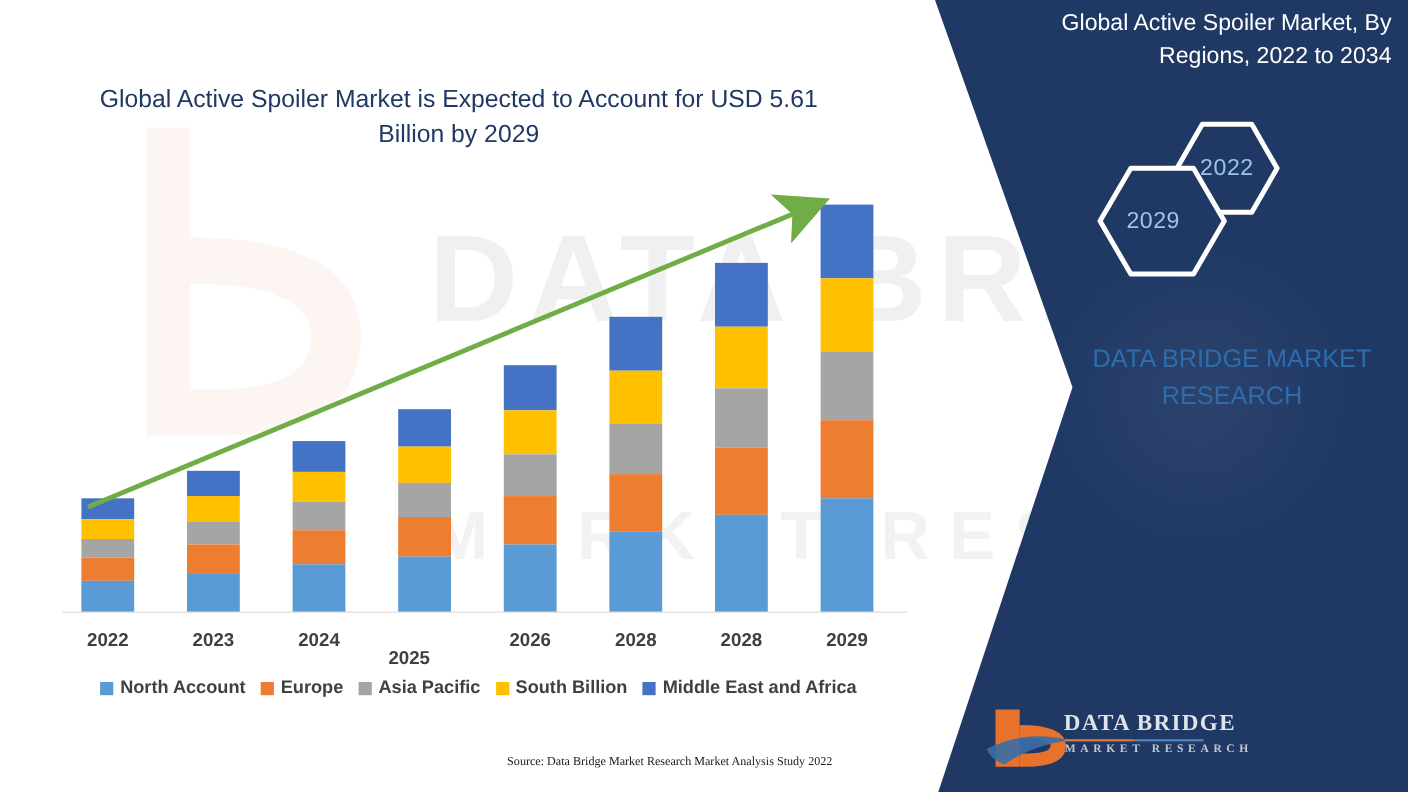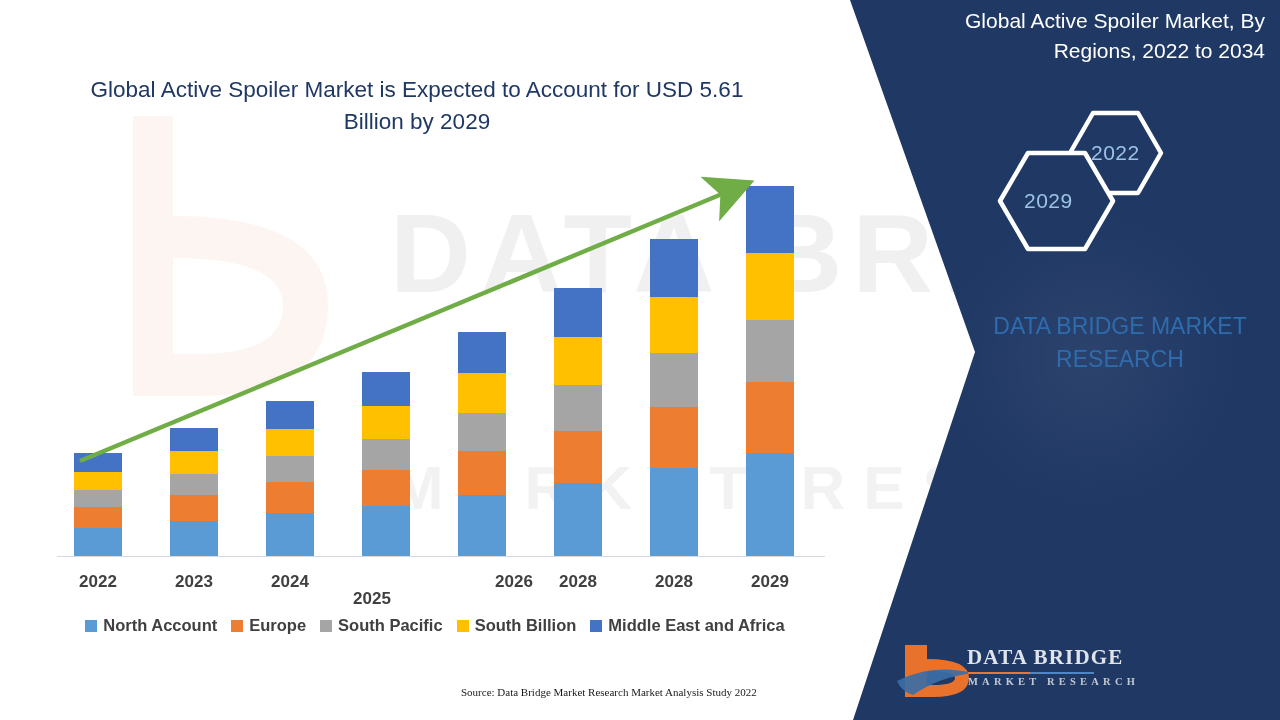--- a/index.html
+++ b/index.html
@@ -183,21 +183,21 @@
           <div class="seg" style="height: 62.625px; background: rgb(165, 165, 165);"></div>
           <div class="seg" style="height: 66.132px; background: rgb(255, 192, 0);"></div>
           <div class="seg" style="height: 67.635px; background: rgb(68, 114, 196);"></div>
         </div>
       </div>
     <div id="xlabels">
         <div class="xlab" style="left: 74px;">2022</div>
         <div class="xlab" style="left: 170px;">2023</div>
         <div class="xlab" style="left: 266px;">2024</div>
         <div class="xlab" style="left: 348px; margin-top: 17px;">2025</div>
-        <div class="xlab" style="left: 458px; margin-left: 32px;">2026</div>
+        <div class="xlab" style="left: 458px;">2026</div>
         <div class="xlab" style="left: 554px;">2028</div>
         <div class="xlab" style="left: 650px;">2028</div>
         <div class="xlab" style="left: 746px;">2029</div>
       </div>
 
     <svg class="arrow-svg">
       <defs>
         <marker id="ah" markerWidth="11" markerHeight="11" refX="3" refY="5.5" orient="auto" markerUnits="strokeWidth">
           <path d="M0,0 L11,5.5 L0,11 L2.6,5.5 Z" fill="#70ad47"></path>
         </marker>
@@ -210,21 +210,21 @@
       <div class="leg-item">
         <span class="leg-sw" style="background: rgb(91, 155, 213);"></span>
         <span class="leg-lab">North Account</span>
       </div>
       <div class="leg-item">
         <span class="leg-sw" style="background: rgb(237, 125, 49);"></span>
         <span class="leg-lab">Europe</span>
       </div>
       <div class="leg-item">
         <span class="leg-sw" style="background: rgb(165, 165, 165);"></span>
-        <span class="leg-lab">South Pacific</span>
+        <span class="leg-lab">Asia Pacific</span>
       </div>
       <div class="leg-item">
         <span class="leg-sw" style="background: rgb(255, 192, 0);"></span>
         <span class="leg-lab">South Billion</span>
       </div>
       <div class="leg-item">
         <span class="leg-sw" style="background: rgb(68, 114, 196);"></span>
         <span class="leg-lab">Middle East and Africa</span>
       </div>
     </div>

